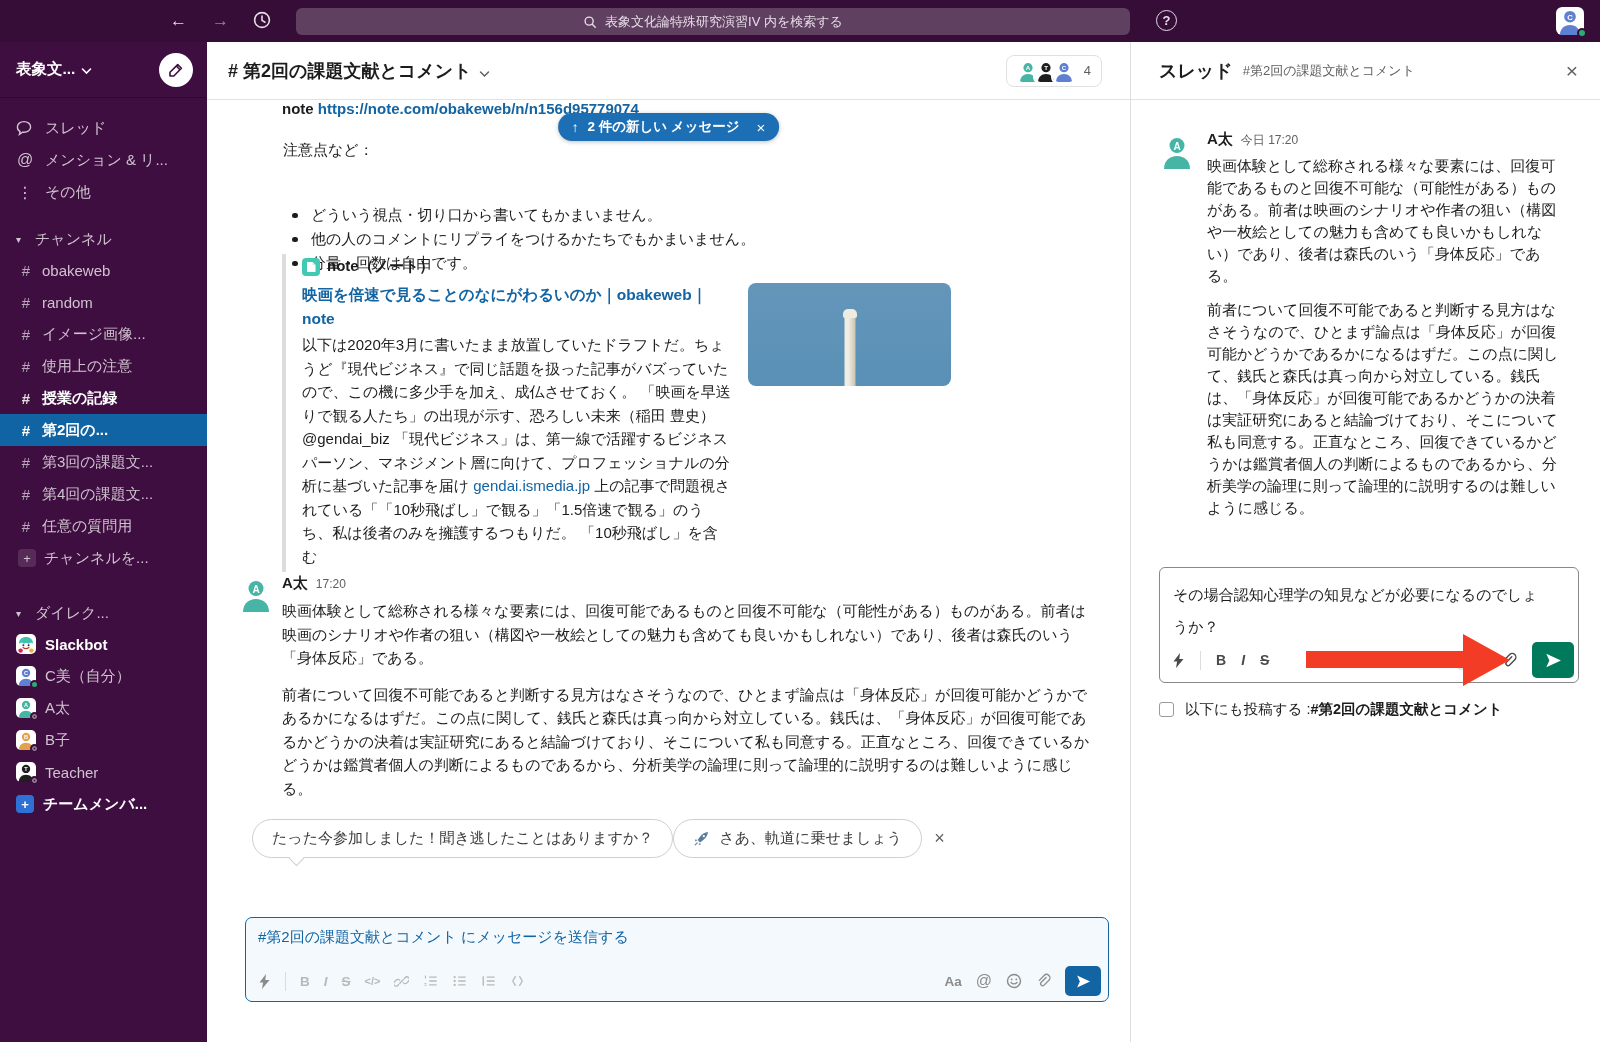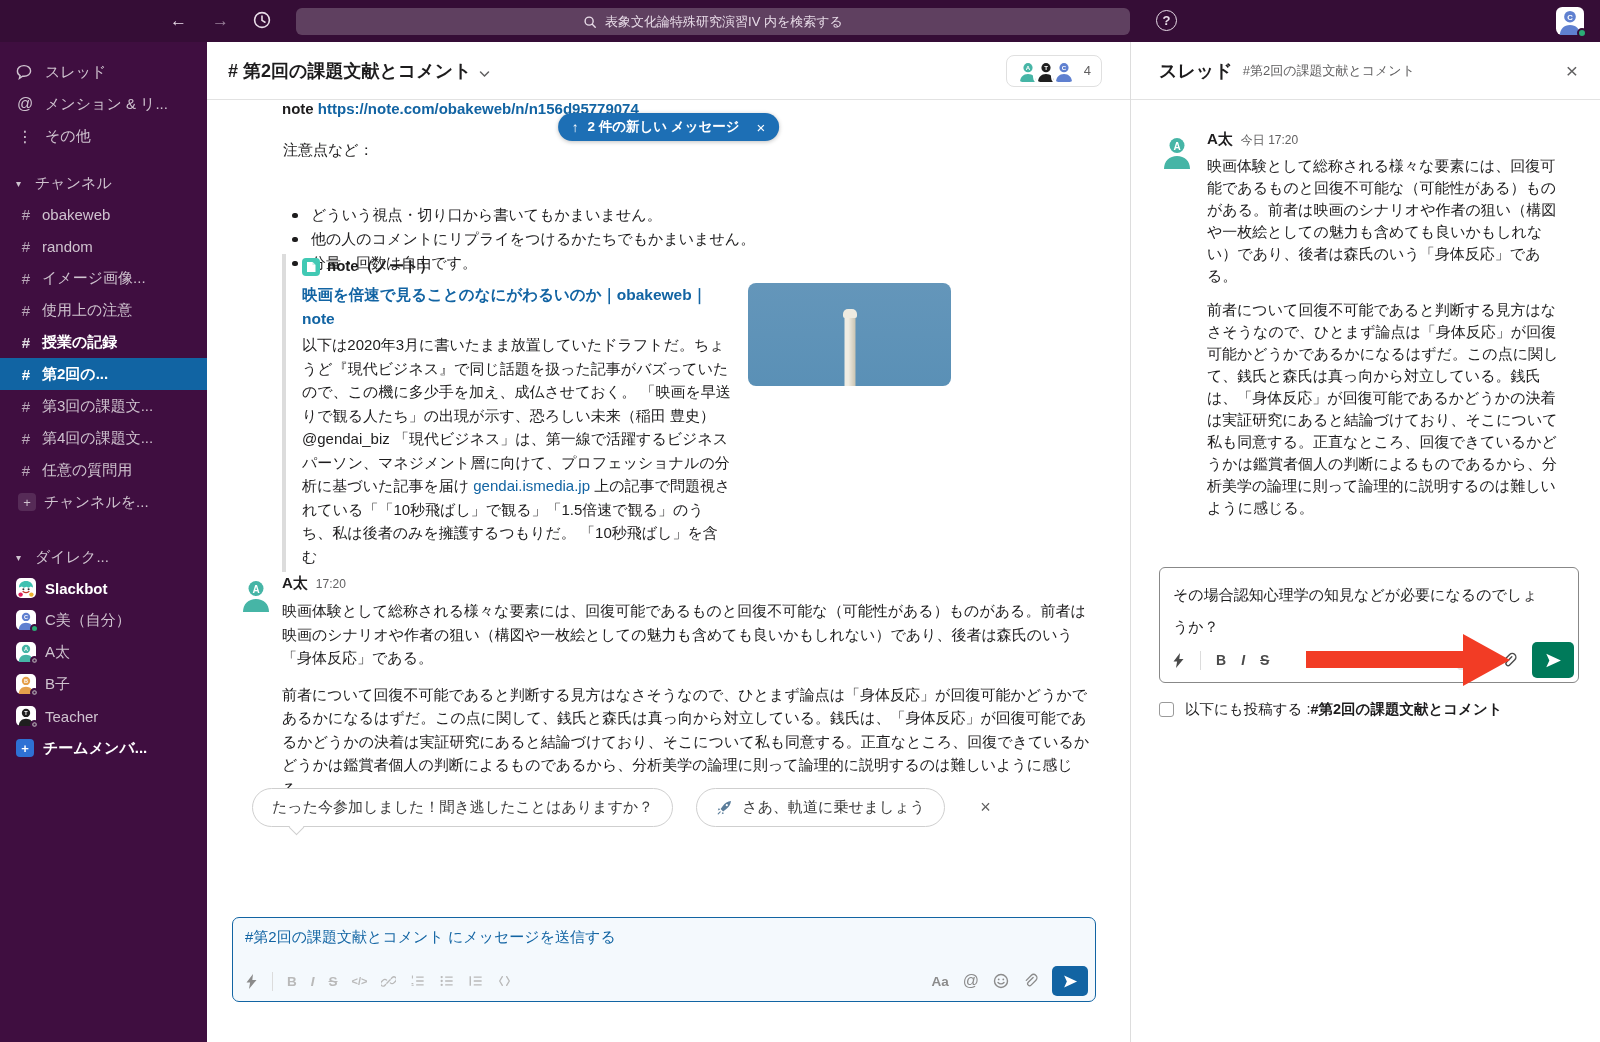--- a/index.html
+++ b/index.html
@@ -80,29 +80,29 @@
 
   .msg { position:absolute; top:474px; left:31px; width:860px; }
   .msg-av { position:absolute; left:0; top:2px; width:36px; height:36px; }
   .msg-body { margin-left:44px; width:814px; }
   .msg-name-row { display:flex; align-items:baseline; gap:8px; }
   .msg-name { font-weight:bold; font-size:15px; cursor:pointer; }
   .msg-time { font-size:12px; color:#616061; cursor:pointer; }
   .msg-p { margin-top:6px; font-size:15px; line-height:23.5px; }
   .msg-p + .msg-p { margin-top:13px; }
 
-  .suggest { position:absolute; top:688px; left:45px; display:flex; align-items:center; gap:23px; }
+  .suggest { position:absolute; top:719px; left:45px; display:flex; align-items:center; gap:0; }
   .pill { position:relative; height:39px; border:1px solid #cfcfcf; border-radius:20px; background:#fff; display:flex; align-items:center;
     padding:0 19px; font-size:15px; color:#3a3a3a; cursor:pointer; white-space:nowrap; }
   .pill .tail { position:absolute; left:38px; bottom:-6.5px; width:11px; height:11px; background:#fff;
     border-right:1px solid #cfcfcf; border-bottom:1px solid #cfcfcf; transform:rotate(45deg); }
   .pill .ric { margin-right:9px; display:flex; }
   .sug-close { color:#616061; font-size:18px; margin-left:12px; cursor:pointer; }
 
-  .composer { position:absolute; top:817px; left:25px; width:864px; height:85px; border:1.5px solid #1264a3; border-radius:7px; background:#f4f9fd; }
+  .composer { position:absolute; top:817px; left:38px; width:864px; height:85px; border:1.5px solid #1264a3; border-radius:7px; background:#f4f9fd; }
   .composer input { width:96%; margin:10px 12px 0; border:none; outline:none; background:transparent; font-size:15px;
     font-family:inherit; color:#1264a3; }
   .composer input::placeholder { color:#1264a3; opacity:1; }
   .c-toolbar { position:absolute; left:12px; right:7px; bottom:5px; display:flex; align-items:center; gap:14px; }
   .tbtn { color:#b9b9b9; font-size:13.5px; display:flex; align-items:center; cursor:pointer; font-weight:bold; }
   .tbtn.dark { color:#8b8b8b; }
   .tdiv { width:1px; height:19px; background:#dcdcdc; }
   .c-right { margin-left:auto; display:flex; align-items:center; gap:14px; }
   .send-btn { width:36px; height:30px; border-radius:5px; background:#1264a3; display:flex; align-items:center; justify-content:center; cursor:pointer; }
 
@@ -165,20 +165,34 @@
         <rect width="36" height="36" rx="8" fill="#fff"></rect>
         <circle cx="18" cy="12.5" r="7.5" fill="#5f80d0"></circle>
         <text x="18" y="16.5" text-anchor="middle" font-size="10" font-weight="bold" fill="#fff">C</text>
         <path d="M5 36c0-8 5.5-13 13-13s13 5 13 13z" fill="#5f80d0"></path>
       </svg>
       <span class="dot"></span>
     </div>
   </div>
 
   <div class="sidebar">
+    <div class="ws-head">
+      <span class="ws-name">表象文...</span>
+      <span class="ws-chev">
+        <svg width="11" height="8" viewBox="0 0 11 8">
+            <path d="M1.5 2l4 4 4-4" fill="none" stroke="#fff" stroke-width="1.6" stroke-linecap="round"></path>
+          </svg>
+      </span>
+      <span class="compose-btn">
+        <svg width="16" height="16" viewBox="0 0 16 16">
+            <path d="M9.7 2.6l3.7 3.7L5.8 14H2v-3.8z" fill="none" stroke="#3f0e40" stroke-width="1.6" stroke-linejoin="round"></path>
+            <path d="M8.3 4l3.7 3.7" stroke="#3f0e40" stroke-width="1.6"></path>
+          </svg>
+      </span>
+    </div>
 
     <div class="nav">
       <div class="srow">
         <span class="nicon">
           <svg width="16" height="16" viewBox="0 0 16 16">
               <path d="M8 1.6c3.8 0 6.6 2.3 6.6 5.3S11.8 12.2 8 12.2H6.6l-3.2 2.2.7-2.8C2.4 10.7 1.4 9.2 1.4 6.9c0-3 2.8-5.3 6.6-5.3z" fill="none" stroke="#cfc3cf" stroke-width="1.4"></path>
             </svg>
         </span>
         <span>スレッド</span>
       </div>

